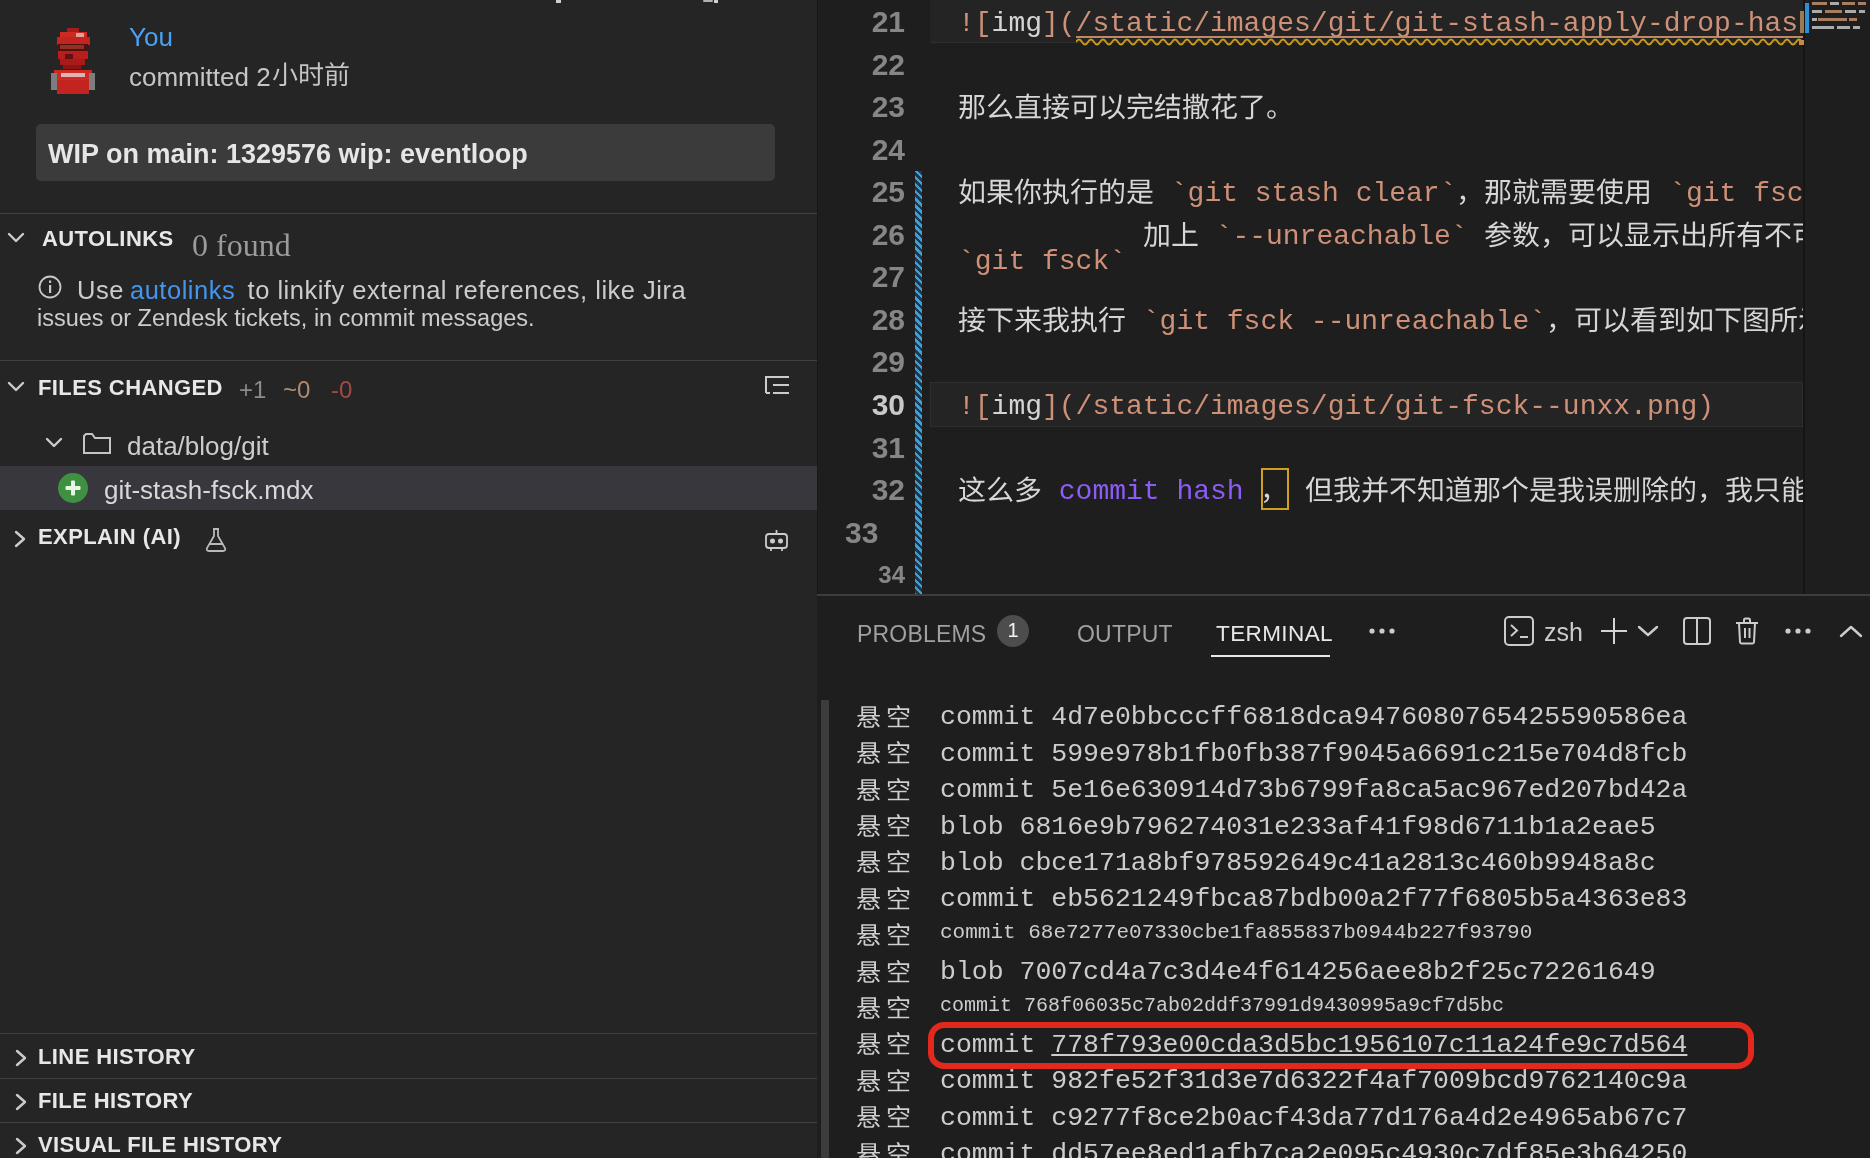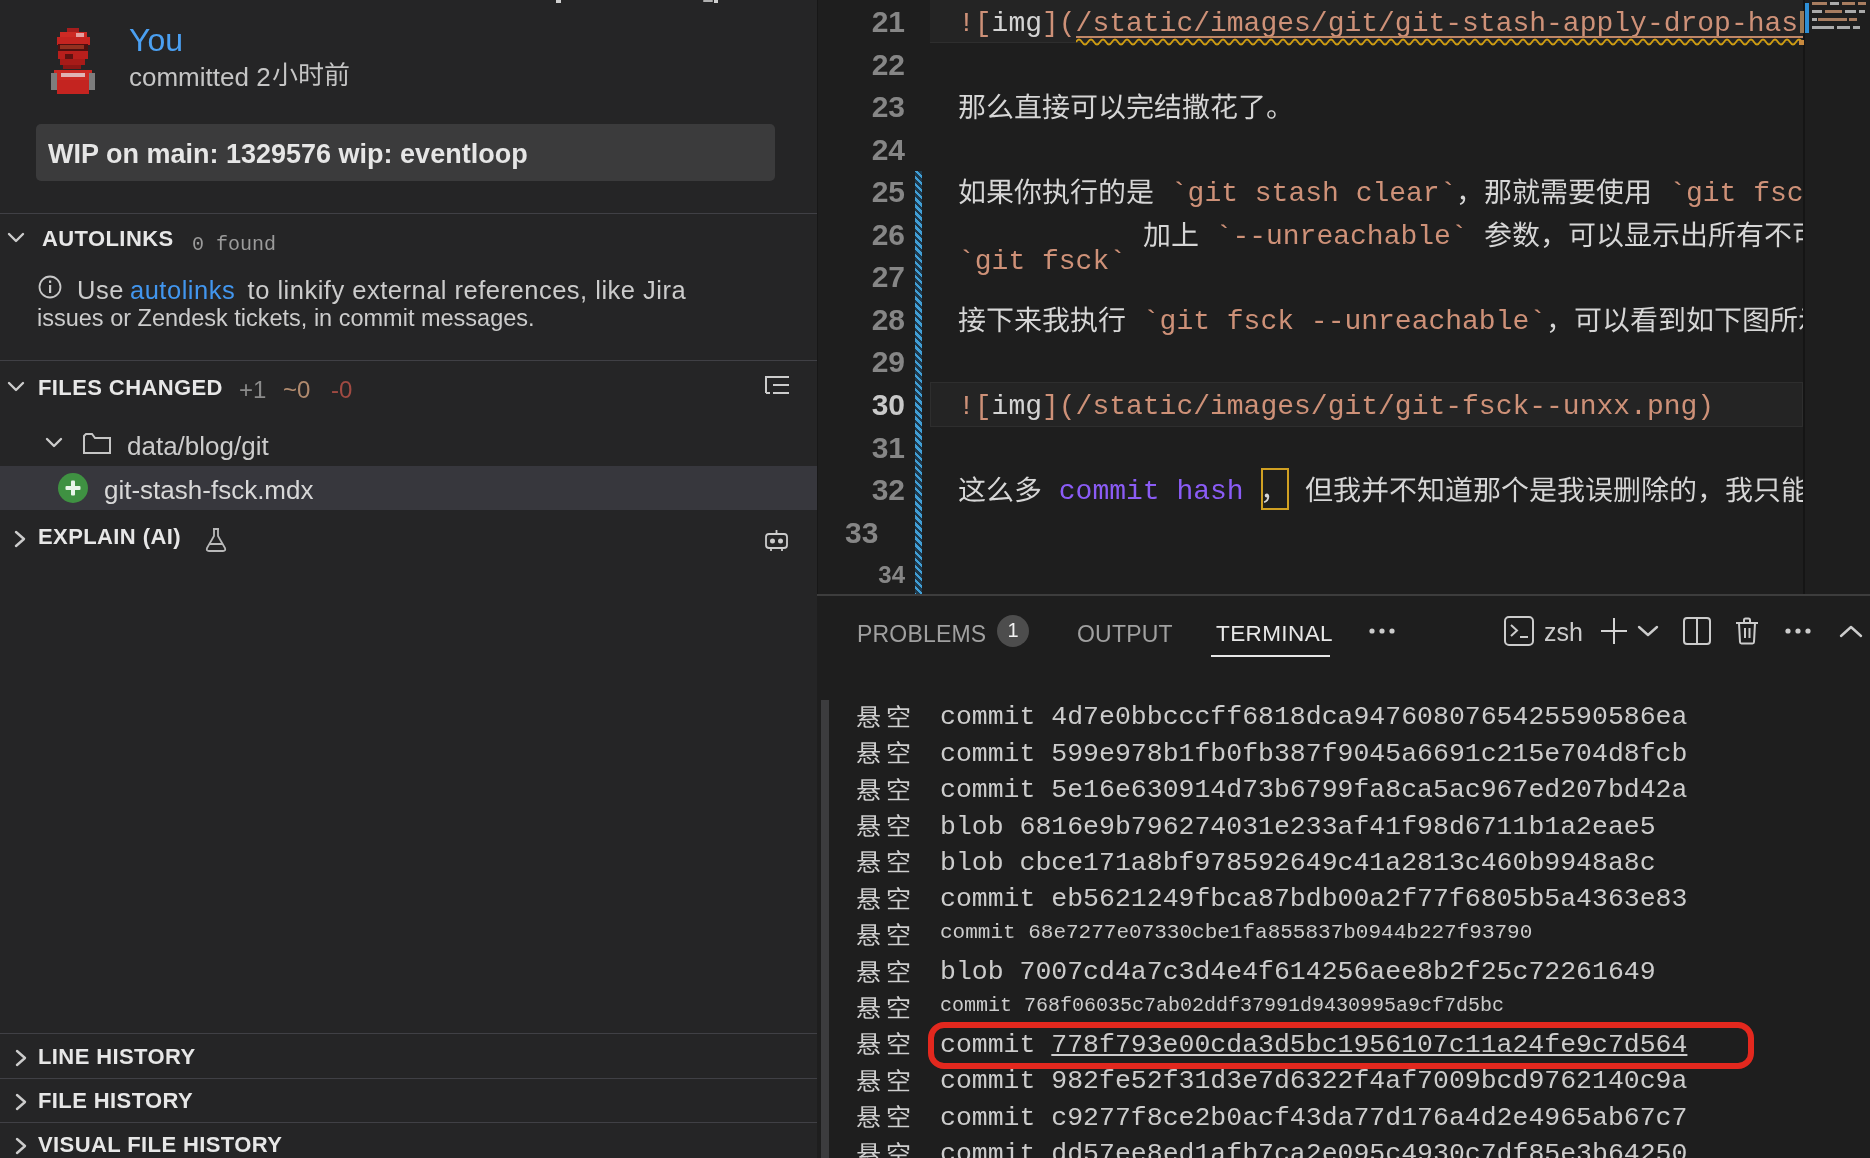--- a/index.html
+++ b/index.html
@@ -20,35 +20,35 @@
 <rect x="10" y="31" width="25" height="6" fill="#a81b18"></rect>
 <rect x="13" y="37" width="18" height="4" fill="#8c1614"></rect>
 <rect x="15" y="26" width="8" height="5" fill="#5e1211"></rect>
 <rect x="4" y="42" width="38" height="10" fill="#cd2a24"></rect>
 <rect x="1" y="45" width="6" height="17" fill="#7d7d7d"></rect>
 <rect x="39" y="45" width="6" height="17" fill="#7d7d7d"></rect>
 <rect x="7" y="52" width="32" height="14" fill="#c42420"></rect>
 <rect x="11" y="45" width="24" height="4" fill="#e0b4b4"></rect>
 </g>
   </svg>
-<div style="position:absolute;left:129.0px;top:22.0px;font-family:'Liberation Sans',sans-serif;font-size:32px;color:#4ba0f2;white-space:pre;">You</div>
+<div style="position:absolute;left:129.0px;top:22.0px;font-family:'Liberation Sans',sans-serif;font-size:26.0px;color:#4ba0f2;white-space:pre;">You</div>
 <div style="position:absolute;left:129.0px;top:62.0px;font-family:'Liberation Sans',sans-serif;font-size:26.0px;color:#c5c5c5;white-space:pre;">committed 2</div>
 <svg style="position:absolute;left:272.0px;top:58.0px;overflow:visible" width="78" height="34" fill="#c5c5c5">
     <use href="#g5C0F" transform="translate(0.0,26.0) scale(0.0260,-0.0260)"></use>
     <use href="#g65F6" transform="translate(26.0,26.0) scale(0.0260,-0.0260)"></use>
     <use href="#g524D" transform="translate(52.0,26.0) scale(0.0260,-0.0260)"></use>
   </svg>
 <div style="position:absolute;left:36.0px;top:124.0px;width:739.0px;height:57.0px;background:#3b3b3c;border-radius:5px;"></div>
 <div style="position:absolute;left:48.0px;top:139.0px;font-family:'Liberation Sans',sans-serif;font-size:27.0px;color:#e6e6e6;white-space:pre;font-weight:700;">WIP on main: 1329576 wip: eventloop</div>
 <div style="position:absolute;left:0.0px;top:213.0px;width:817.0px;height:1.0px;background:#404045;"></div>
 <svg style="position:absolute;left:6.0px;top:230.0px;" width="20" height="16" viewBox="0 0 20 16">
     <path class="chev" d="M3,4 L10,11 L17,4"></path>
   </svg>
 <div style="position:absolute;left:42.0px;top:226.0px;font-family:'Liberation Sans',sans-serif;font-size:22.0px;color:#e7e7e7;white-space:pre;font-weight:700;letter-spacing:0.40px;">AUTOLINKS</div>
-<div style="position:absolute;left:192.0px;top:227.0px;font-family:Liberation Mono, monospace;font-size:20px;color:#9b9b9b;white-space:pre;margin-top:6px;">0 found</div>
+<div style="position:absolute;left:192.0px;top:227.0px;font-family:Liberation Serif, serif;font-size:32px;color:#9b9b9b;white-space:pre;">0 found</div>
 <svg style="position:absolute;left:38.0px;top:275.0px;" width="24" height="24" viewBox="0 0 24 24">
     <circle cx="12" cy="12" r="10.5" stroke="#c8c8c8" stroke-width="1.8" fill="none"></circle>
     <rect x="11" y="10" width="2.2" height="8" fill="#c8c8c8"></rect>
     <rect x="11" y="5.5" width="2.2" height="2.4" fill="#c8c8c8"></rect>
   </svg>
 <div style="position:absolute;left:77.0px;top:276.0px;font-family:'Liberation Sans',sans-serif;font-size:25.5px;color:#cccccc;white-space:pre;letter-spacing:0.50px;">Use </div>
 <div style="position:absolute;left:130.0px;top:276.0px;font-family:'Liberation Sans',sans-serif;font-size:25.5px;color:#4296ee;white-space:pre;letter-spacing:0.50px;">autolinks</div>
 <div style="position:absolute;left:240.0px;top:276.0px;font-family:'Liberation Sans',sans-serif;font-size:25.5px;color:#cccccc;white-space:pre;letter-spacing:0.50px;"> to linkify external references, like Jira</div>
 <div style="position:absolute;left:37.0px;top:305.0px;font-family:'Liberation Sans',sans-serif;font-size:23.5px;color:#cccccc;white-space:pre;">issues or Zendesk tickets, in commit messages.</div>
 <div style="position:absolute;left:0.0px;top:360.0px;width:817.0px;height:1.0px;background:#404045;"></div>

